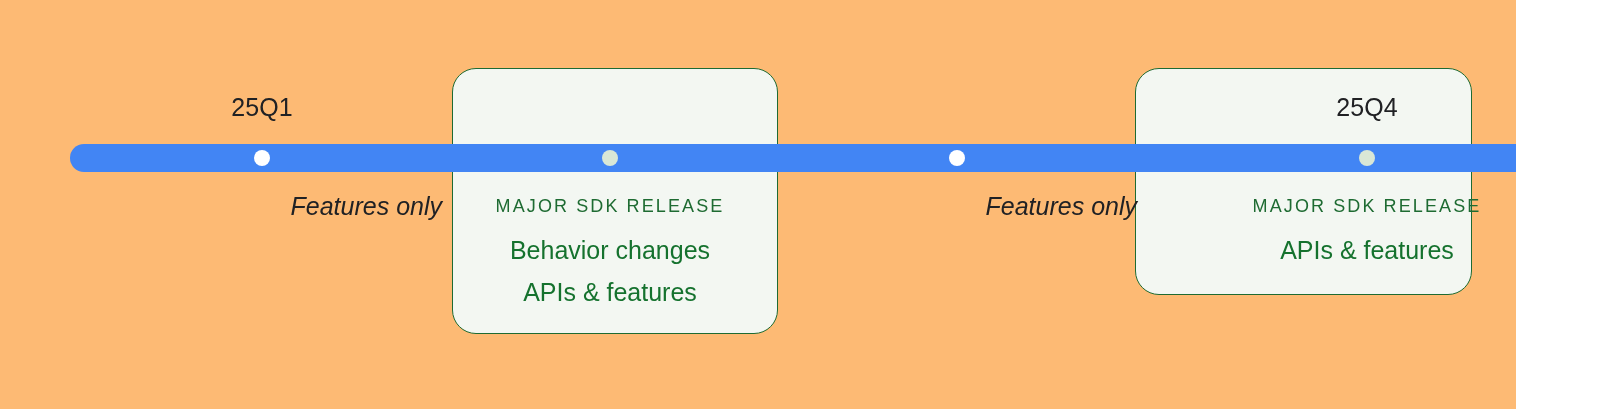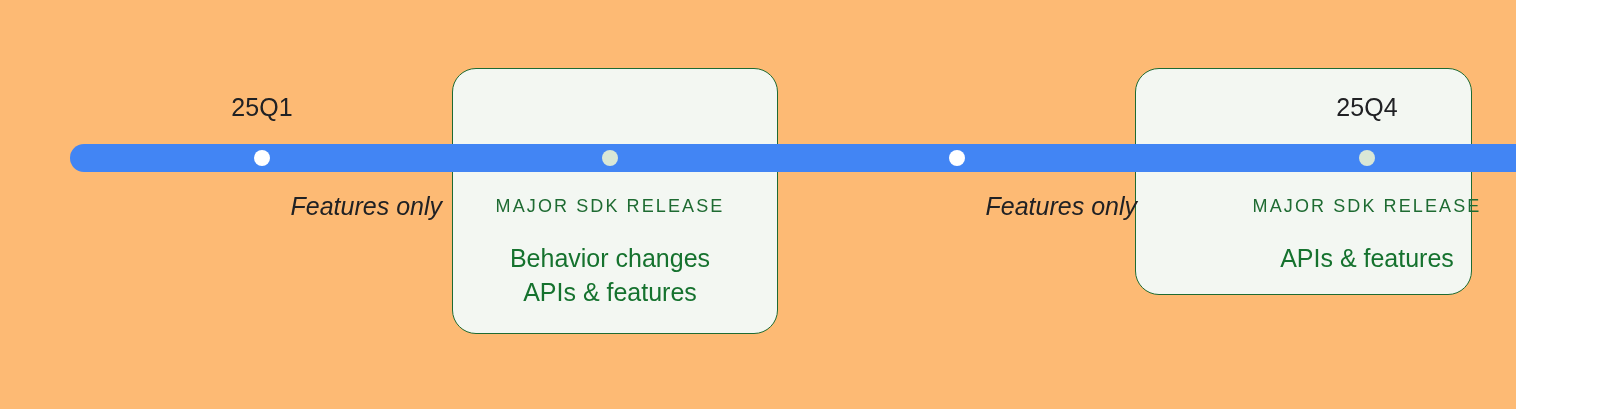--- a/index.html
+++ b/index.html
@@ -126,21 +126,21 @@
 
   
   .body-line {
     position: absolute;
     left: 0;
     right: 0;
     font-size: 25px;
     line-height: 32px;
     color: #15722e;
   }
-  .body-1 { top: 234px; margin-top: 8px; }
+  .body-1 { top: 234px; }
   .body-2 { top: 276px; }
 </style>
 </head>
 <body>
 
 <div id="timeline-root">
 
   <div class="card card-q2"></div>
   <div class="card card-q4"></div>
 

